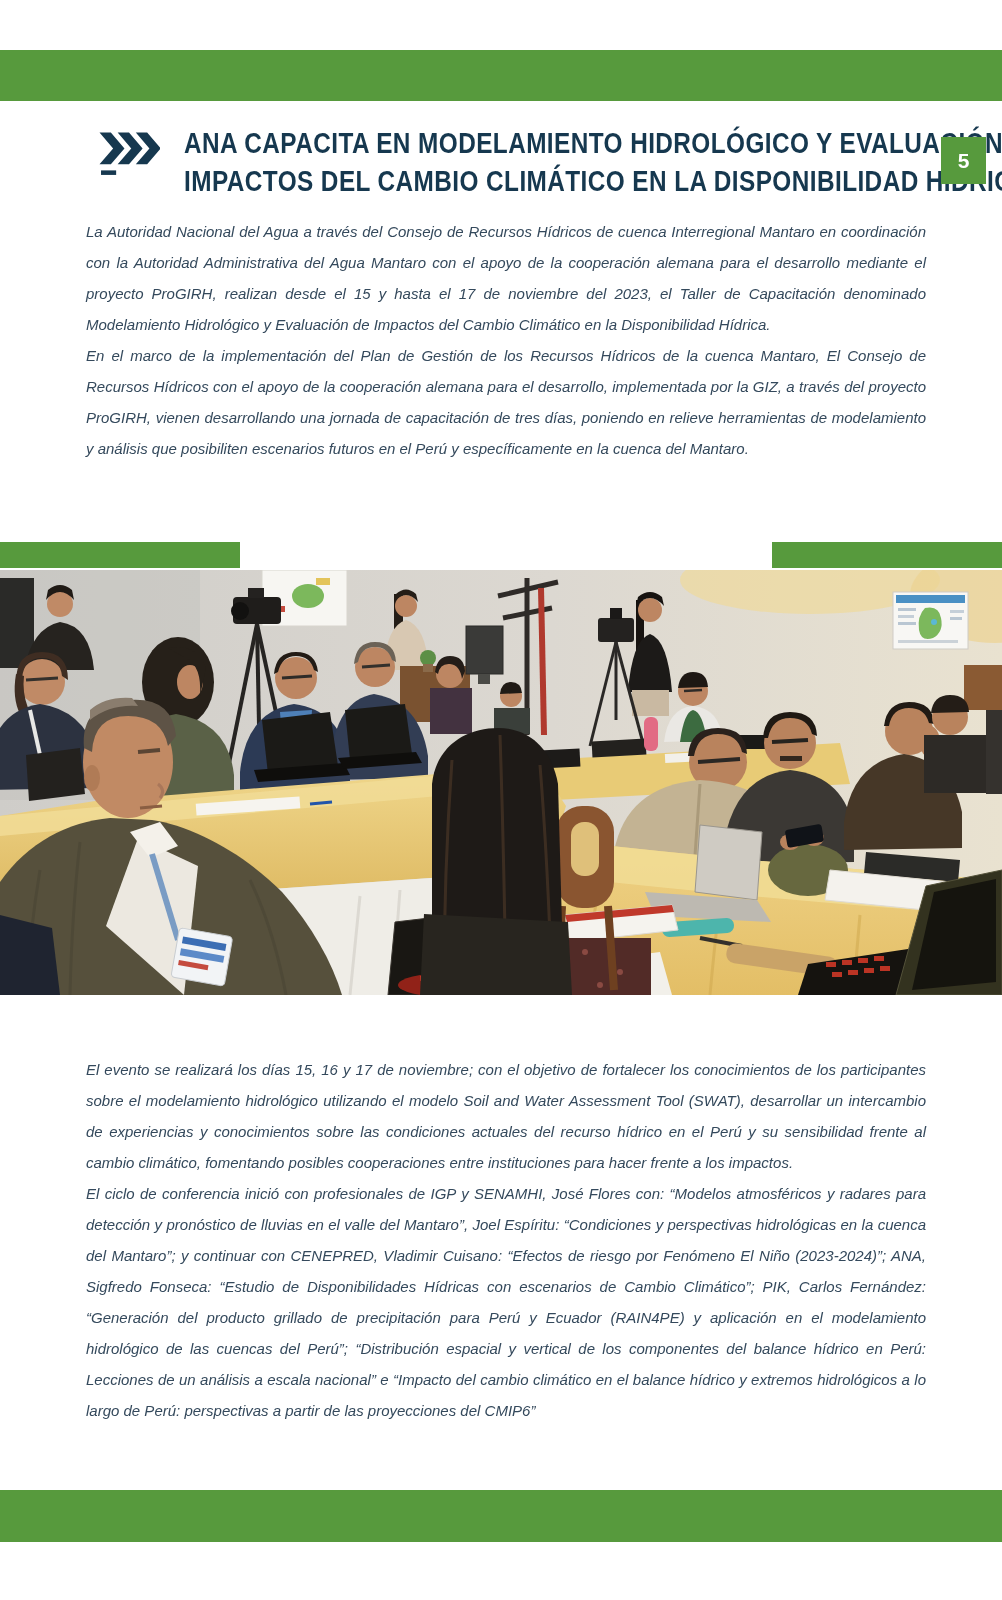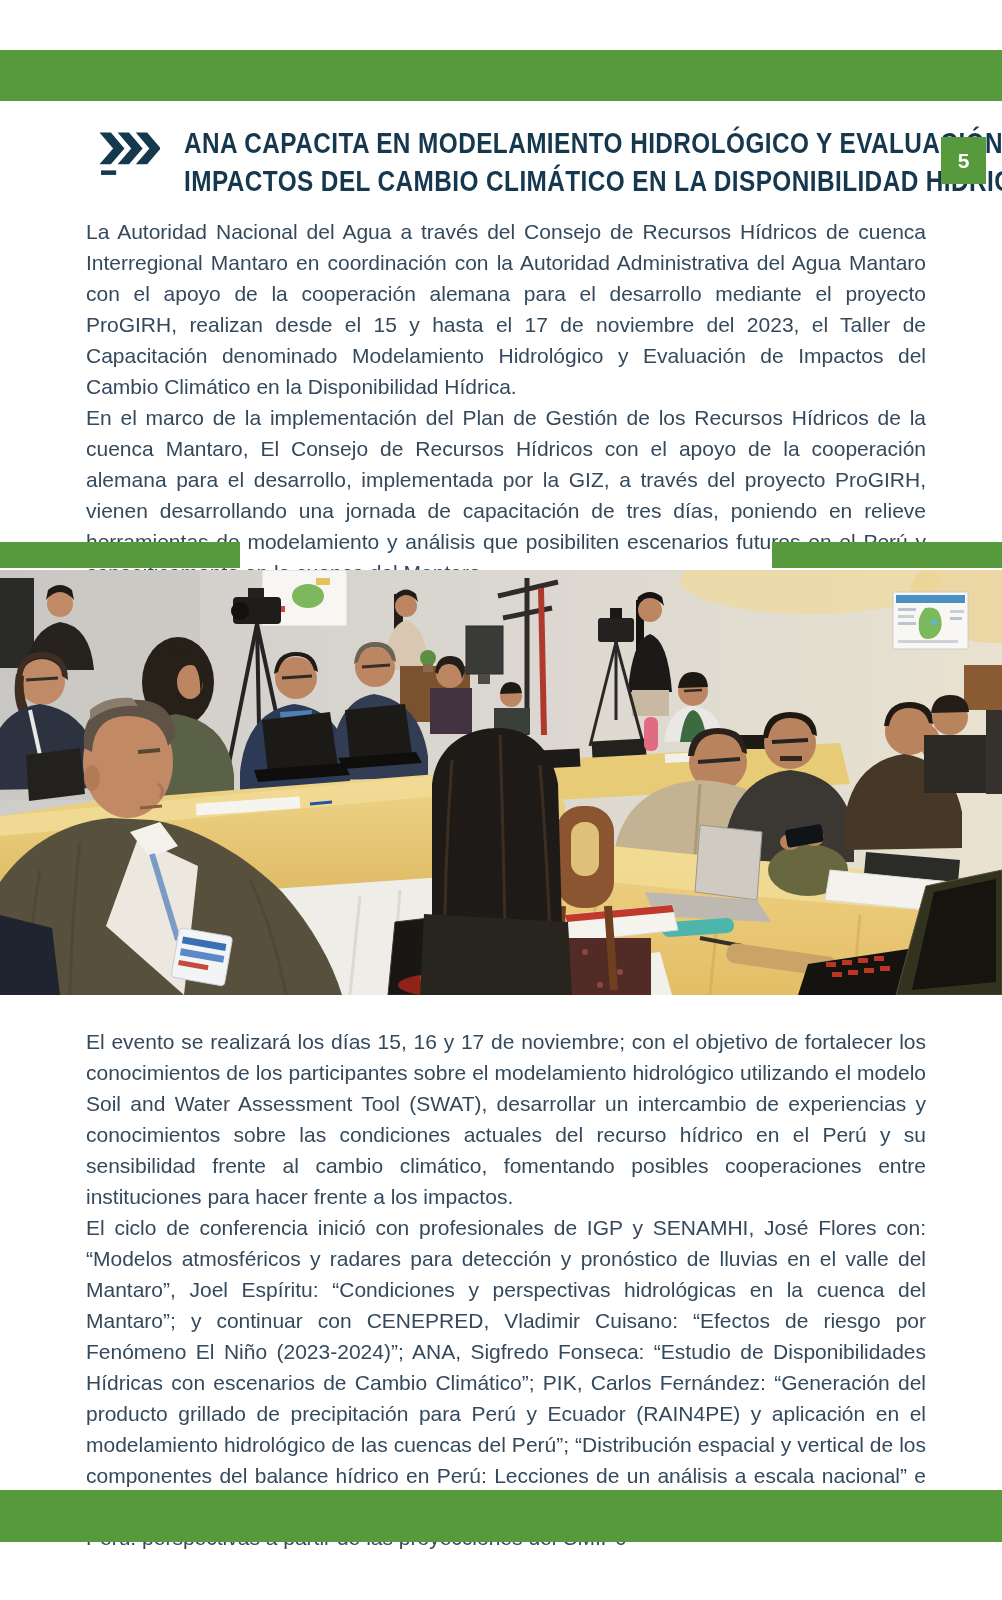--- a/index.html
+++ b/index.html
@@ -21,25 +21,25 @@
   .header{position:absolute;top:124px;left:98px;width:840px;display:flex;align-items:flex-start;}
   .chevrons{flex:0 0 auto;margin-top:6px;margin-right:24px;}
   .title{color:var(--navy);font-weight:bold;font-size:29px;line-height:38px;margin:0;}
   .title-line{display:block;transform:scaleX(.84);transform-origin:0 50%;white-space:nowrap;letter-spacing:.5px;}
   .pagenum{
     position:absolute;left:941px;top:137px;width:45px;height:47px;background:var(--green);
     color:#ffffff;font-size:21px;font-weight:bold;display:flex;align-items:center;justify-content:center;
   }
   .textblock{
     position:absolute;left:86px;width:840px;color:var(--body);
-    font-size:21px;line-height:31px;text-align:justify;
+    font-size:15px;line-height:31px;text-align:justify;font-style:italic;
   }
   .textblock p{margin:0;}
   #block-intro{top:216px;}
-  #block-details{top:1026px;}
+  #block-details{top:1054px;}
   .photo{position:absolute;top:570px;left:0;width:1002px;height:425px;}
   .photo svg{display:block;}
 </style>
 </head>
 <body>
 
 <div class="page">
 
   <div class="bar top"></div>
 

